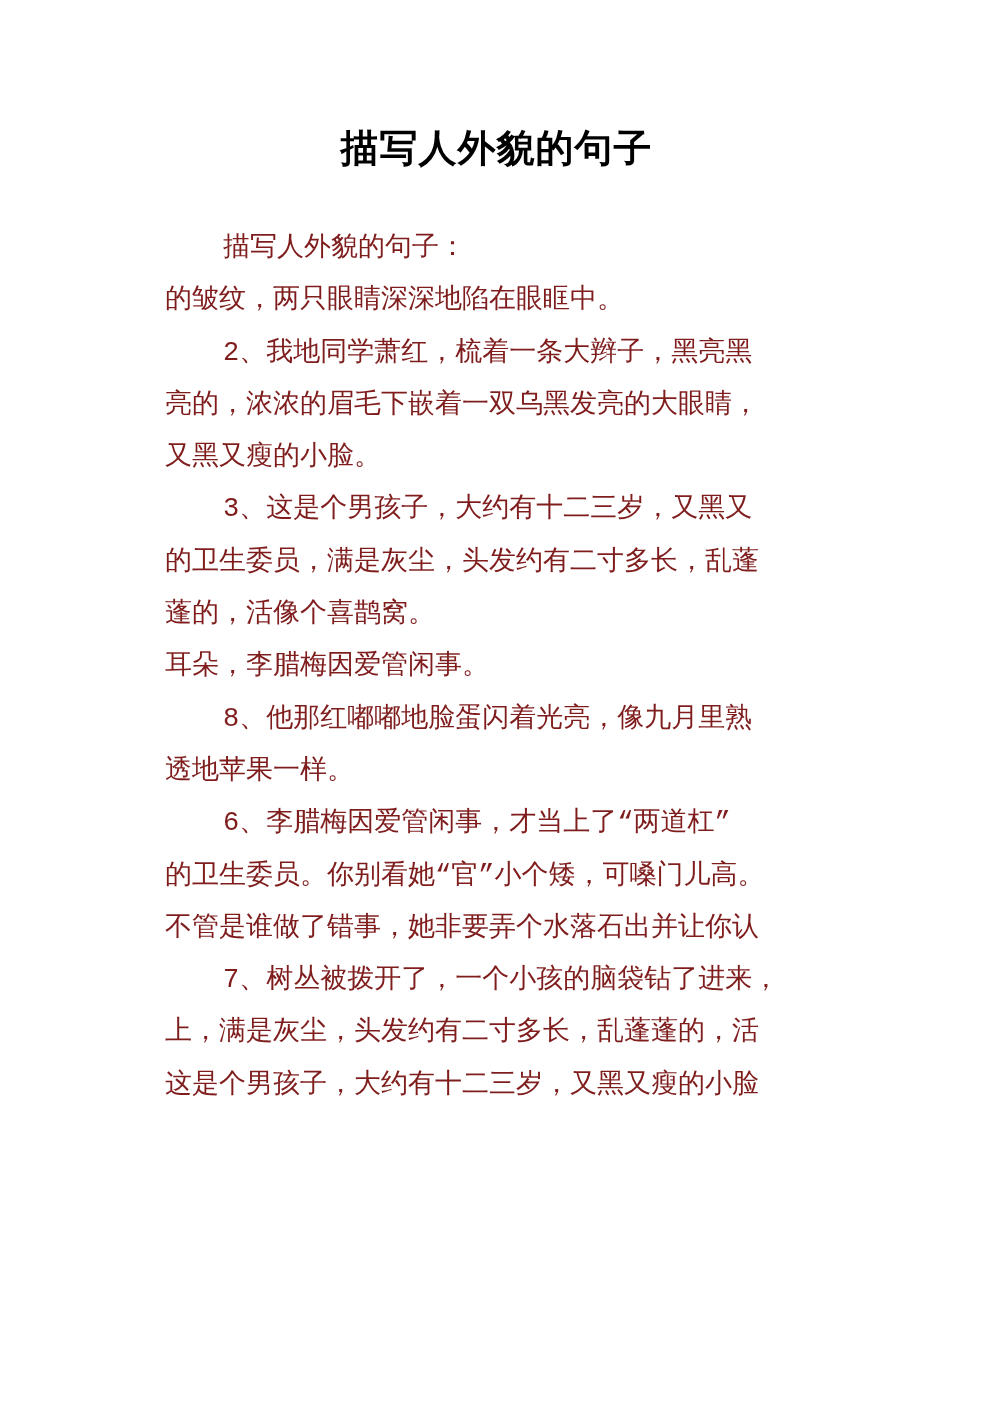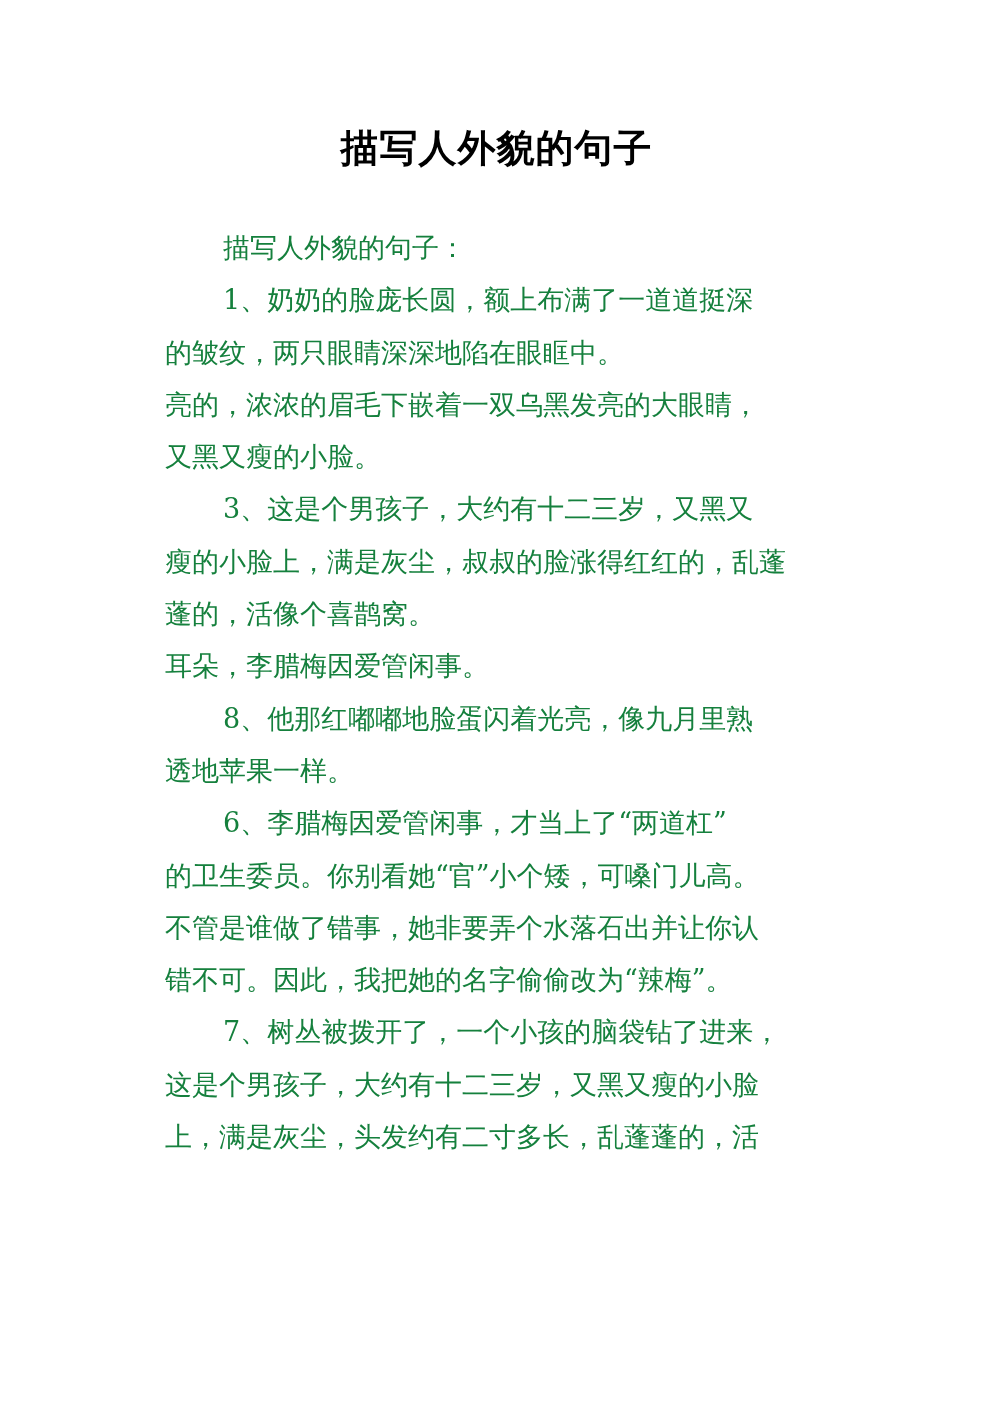--- a/index.html
+++ b/index.html
@@ -40,52 +40,52 @@
       position: absolute;
       left: 165px;
       top: 222px;
       width: 680px;
     }
     .line {
       height: 52.3px;
       line-height: 52.3px;
       font-size: 27px;
       white-space: nowrap;
-      color: #15803d;
+      color: #7f1d1d;
+      font-family: Liberation Mono, monospace;
     }
     .line.indent {
       padding-left: 58px;
     }
   </style>
 </head>
 <body>
 
 <div class="page">
   <div class="title">描写人外貌的句子</div>
 
   <div class="body-text">
     <div class="line indent">描写人外貌的句子：</div>
 
-    <div class="line indent">1、奶奶的脸庞长圆，额上布满了一道道挺深</div>
     <div class="line">的皱纹，两只眼睛深深地陷在眼眶中。</div>
 
+    <div class="line indent">2、我地同学萧红，梳着一条大辫子，黑亮黑</div>
     <div class="line">亮的，浓浓的眉毛下嵌着一双乌黑发亮的大眼睛，</div>
     <div class="line">又黑又瘦的小脸。</div>
 
     <div class="line indent">3、这是个男孩子，大约有十二三岁，又黑又</div>
-    <div class="line">瘦的小脸上，满是灰尘，叔叔的脸涨得红红的，乱蓬</div>
+    <div class="line">的卫生委员，满是灰尘，头发约有二寸多长，乱蓬</div>
     <div class="line">蓬的，活像个喜鹊窝。</div>
 
     <div class="line">耳朵，李腊梅因爱管闲事。</div>
 
     <div class="line indent">8、他那红嘟嘟地脸蛋闪着光亮，像九月里熟</div>
     <div class="line">透地苹果一样。</div>
 
     <div class="line indent">6、李腊梅因爱管闲事，才当上了“两道杠”</div>
     <div class="line">的卫生委员。你别看她“官”小个矮，可嗓门儿高。</div>
     <div class="line">不管是谁做了错事，她非要弄个水落石出并让你认</div>
-    <div class="line">错不可。因此，我把她的名字偷偷改为“辣梅”。</div>
 
     <div class="line indent">7、树丛被拨开了，一个小孩的脑袋钻了进来，</div>
+    <div class="line">上，满是灰尘，头发约有二寸多长，乱蓬蓬的，活</div>
     <div class="line">这是个男孩子，大约有十二三岁，又黑又瘦的小脸</div>
-    <div class="line">上，满是灰尘，头发约有二寸多长，乱蓬蓬的，活</div>
   </div>
 </div>
 
 </body></html>

